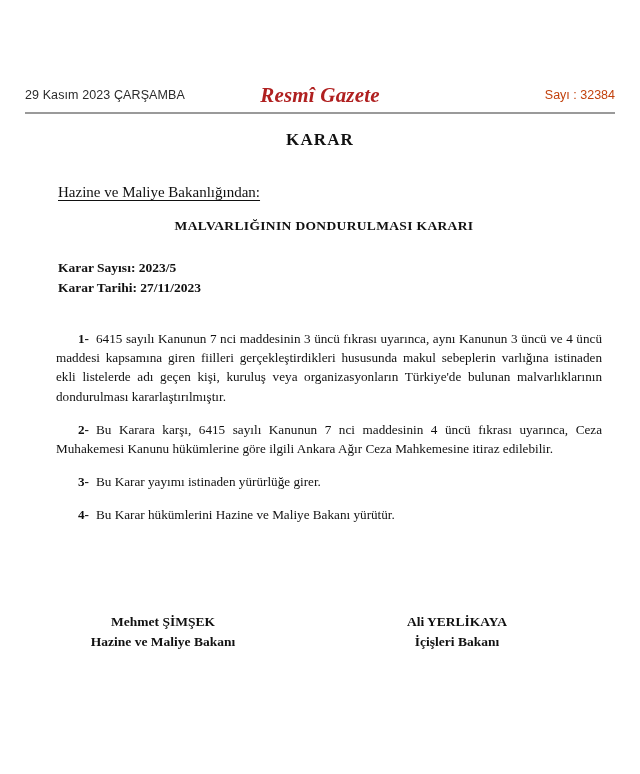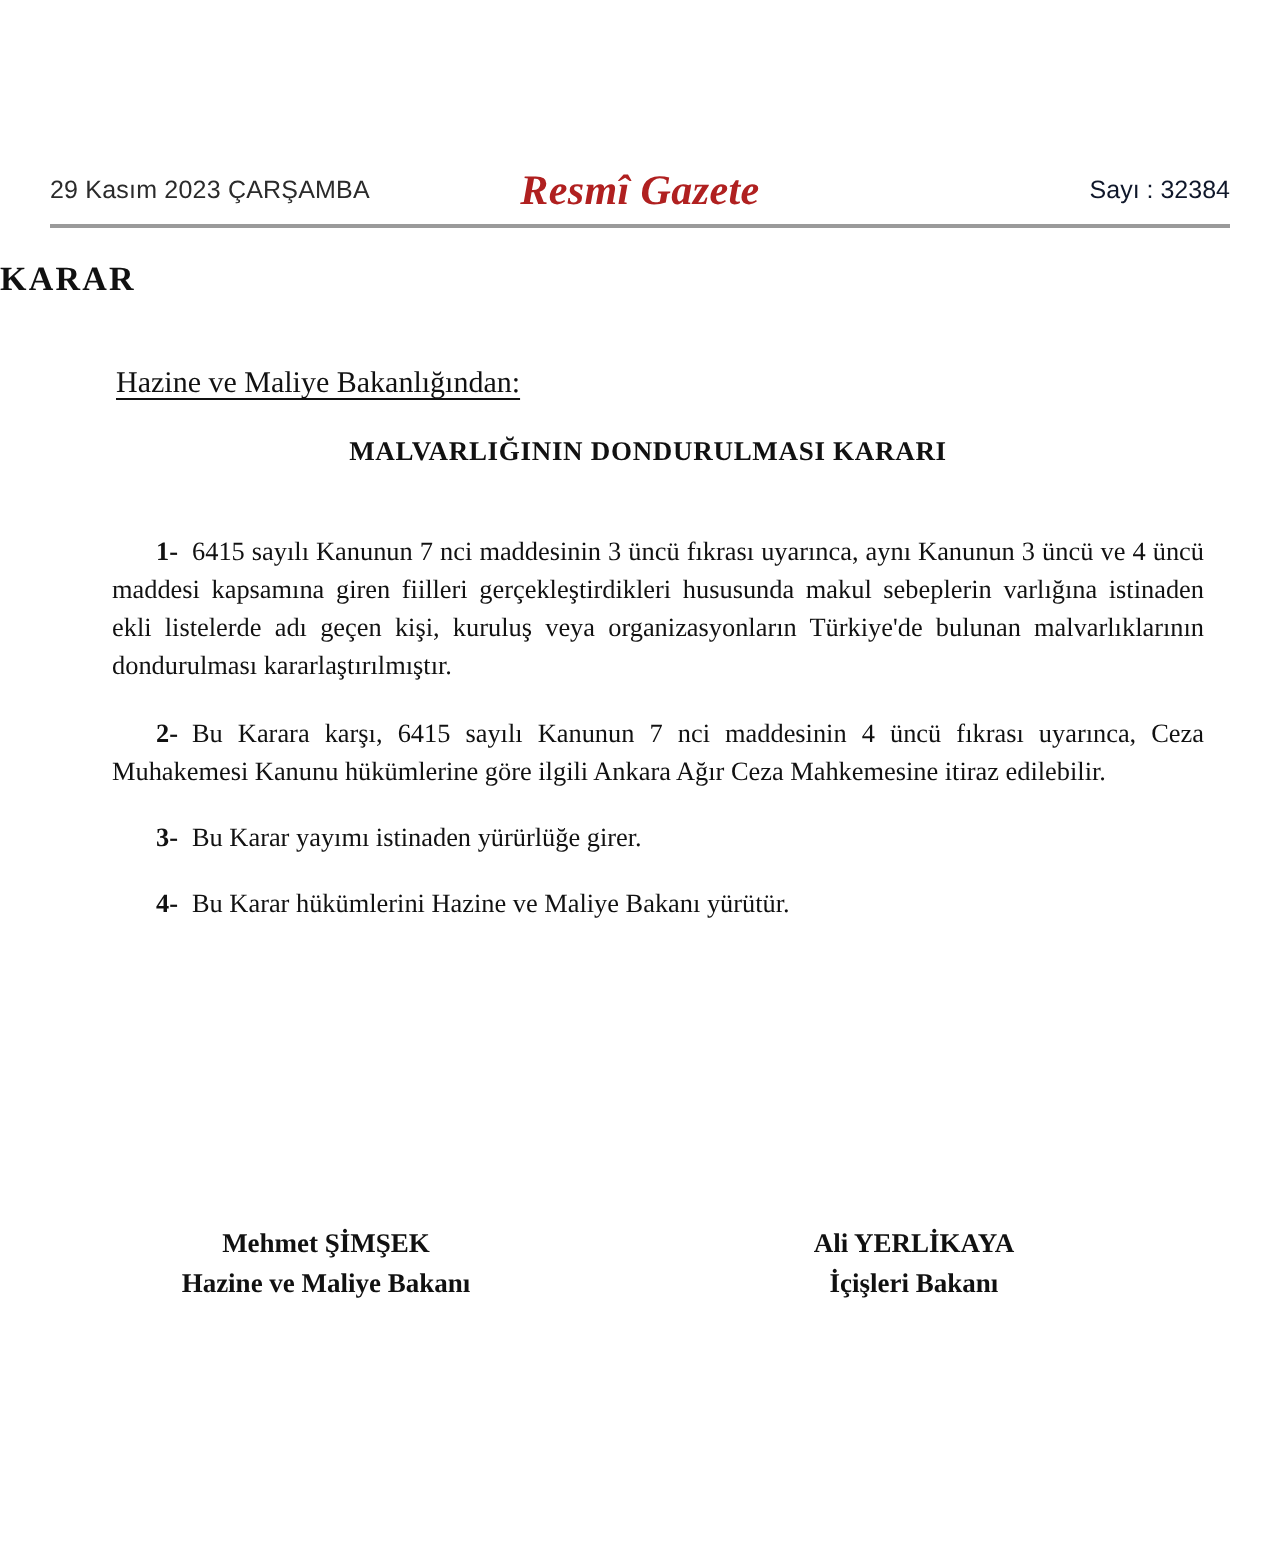--- a/index.html
+++ b/index.html
@@ -57,42 +57,42 @@
     font-weight: bold;
     font-size: 21px;
     color: #b02020;
     letter-spacing: 0.2px;
     pointer-events: none;
     font-style: italic;
   }
   .masthead-issue {
     font-family: "Liberation Sans", "DejaVu Sans", sans-serif;
     font-size: 12.5px;
-    color: #0f172a;
+    color: #c2410c;
     white-space: nowrap;
   }
   .masthead-rule {
     position: absolute;
     left: 25px;
     top: 112px;
     width: 590px;
     height: 2px;
     background: #9a9a9a;
   }
 
   
   .doc {
     position: absolute;
     left: 0;
     top: 120px;
     width: 640px;
   }
 
   .karar-heading {
-    text-align: left;
+    text-align: center;
     font-weight: bold;
     font-size: 17px;
     letter-spacing: 1.1px;
     margin-top: 10px;
     color: #111;
   }
 
   .ministry {
     margin-top: 34px;
     padding-left: 58px;
@@ -180,20 +180,24 @@
   <div class="doc">
 
     <div class="karar-heading">KARAR</div>
 
     <div class="ministry">
       <span>Hazine ve Maliye Bakanlığından:</span>
     </div>
 
     <div class="doc-title">MALVARLIĞININ DONDURULMASI KARARI</div>
 
+    <div class="meta">
+      <div>Karar Sayısı: 2023/5</div>
+      <div>Karar Tarihi: 27/11/2023</div>
+    </div>
 
     <div class="clauses">
 
       <p class="clause">
         <span class="clause-indent"></span><span class="clause-num">1-</span><span>6415 sayılı Kanunun 7 nci maddesinin 3 üncü fıkrası uyarınca, aynı Kanunun 3 üncü ve 4 üncü maddesi kapsamına giren fiilleri gerçekleştirdikleri hususunda makul sebeplerin varlığına istinaden ekli listelerde adı geçen kişi, kuruluş veya organizasyonların Türkiye'de bulunan malvarlıklarının dondurulması kararlaştırılmıştır.</span>
       </p>
 
       <p class="clause">
         <span class="clause-indent"></span><span class="clause-num">2-</span><span>Bu Karara karşı, 6415 sayılı Kanunun 7 nci maddesinin 4 üncü fıkrası uyarınca, Ceza Muhakemesi Kanunu hükümlerine göre ilgili Ankara Ağır Ceza Mahkemesine itiraz edilebilir.</span>
       </p>

